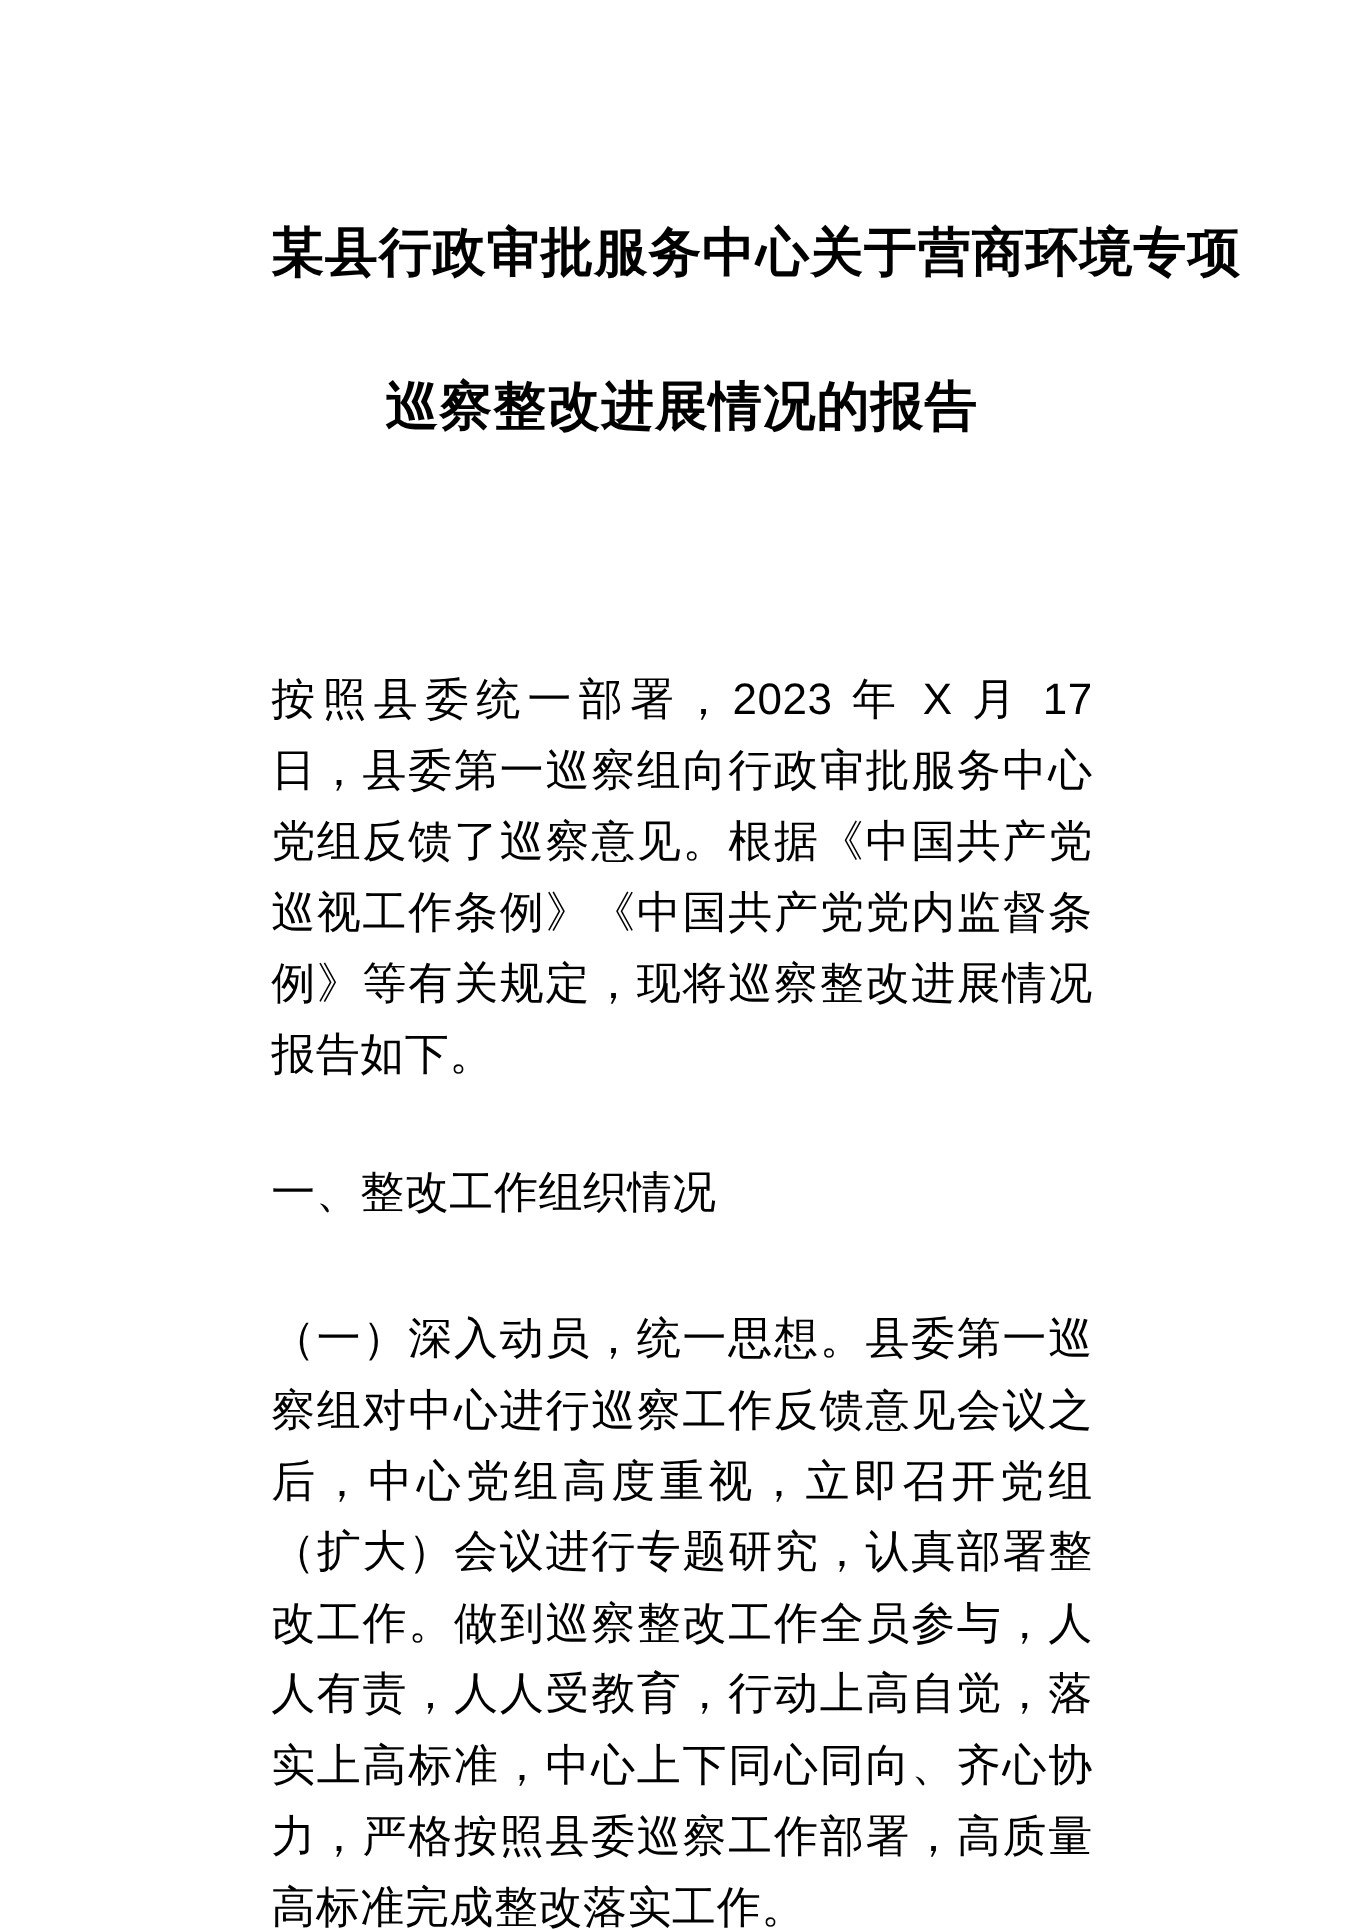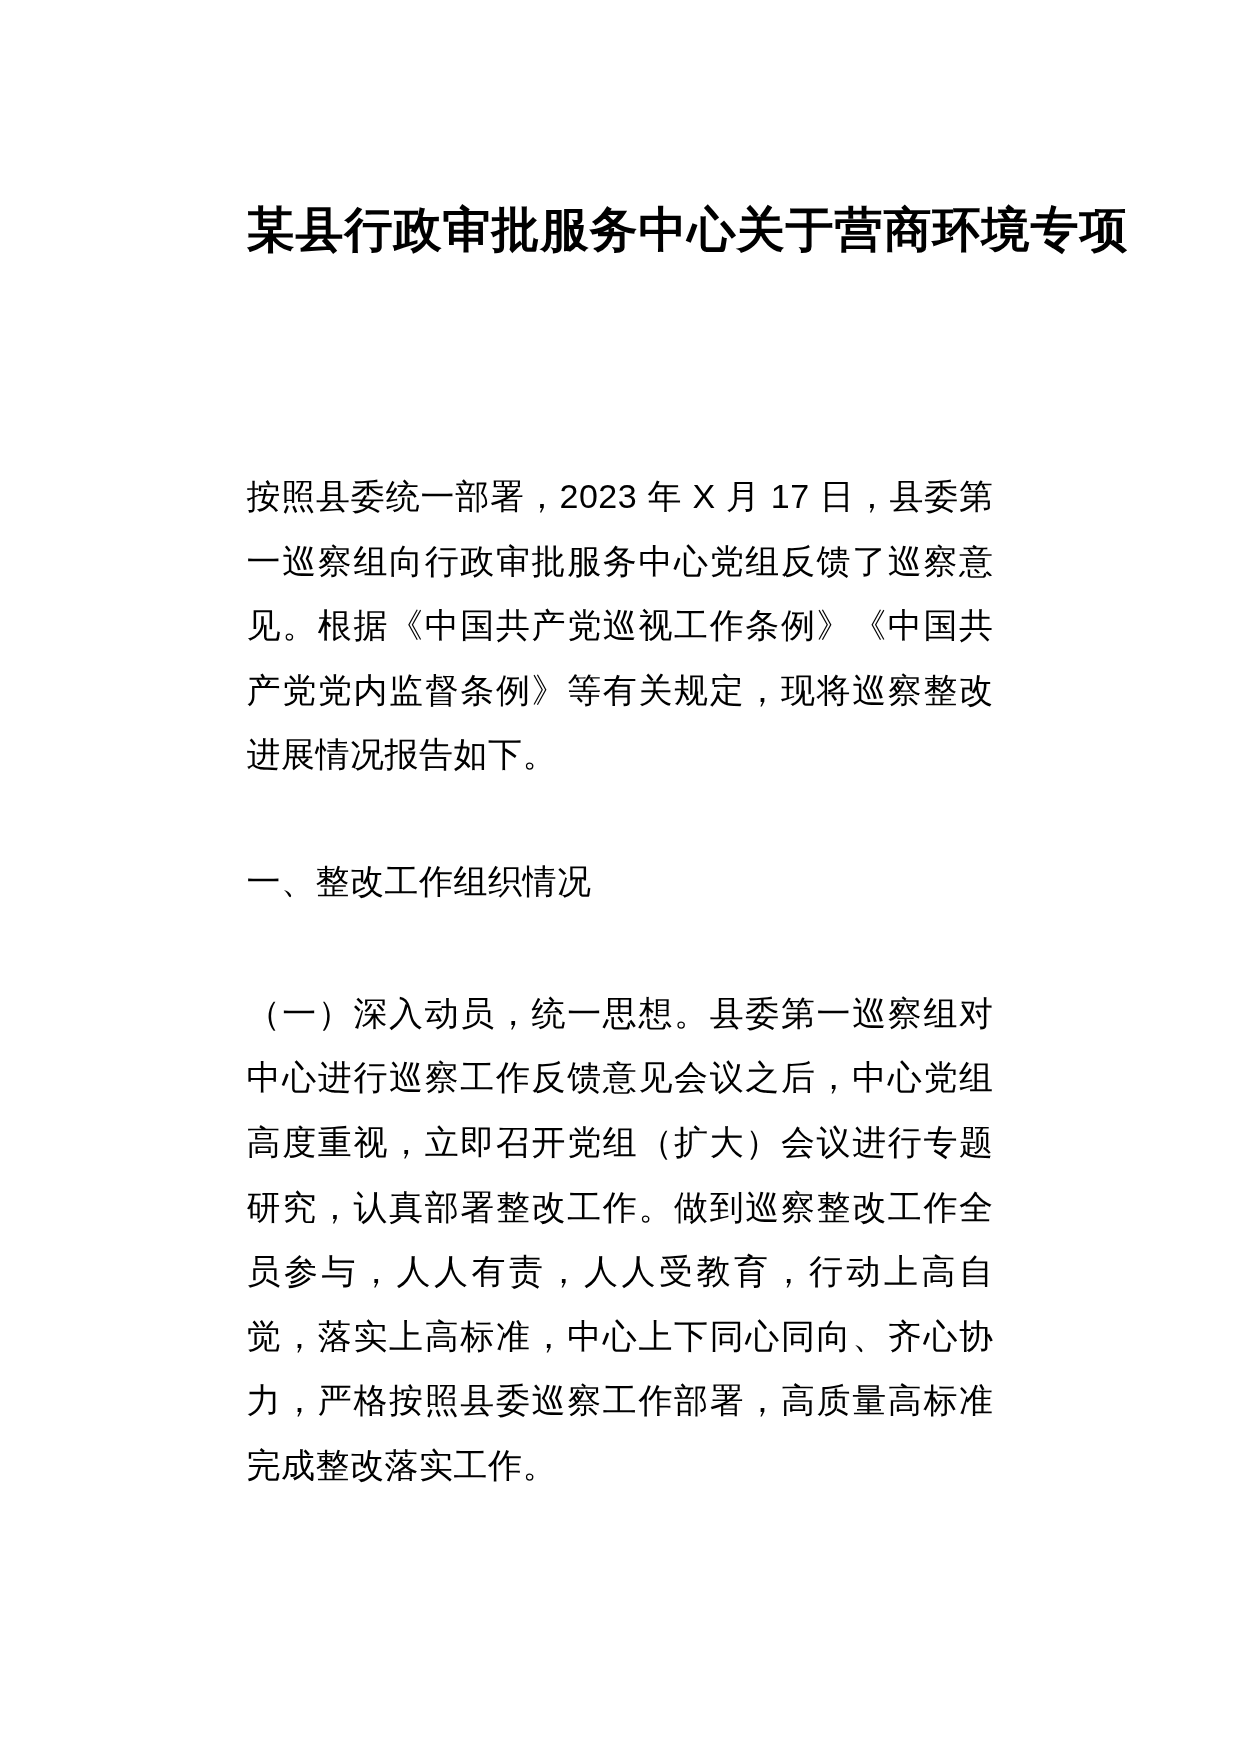--- a/index.html
+++ b/index.html
@@ -26,21 +26,21 @@
     line-height: 140px;
     text-align: center;
     letter-spacing: 1px;
   }
   .title-line {
     display: block;
     white-space: nowrap;
   }
   .para {
     margin: 64.6px 0 0 0;
-    font-size: 34px;
+    font-size: 40px;
     font-weight: normal;
     line-height: 64.6px;
     text-align: justify;
     text-justify: inter-ideograph;
     letter-spacing: 0.5px;
     word-break: break-all;
   }
   .para.first {
     margin-top: 164px;
   }
@@ -49,20 +49,21 @@
     font-family: Liberation Mono, monospace;
   }
 </style>
 </head>
 <body>
 
 <div class="page">
 
   <h1 class="doc-title">
     <span class="title-line">某县行政审批服务中心关于营商环境专项</span>
+    <span class="title-line">巡察整改进展情况的报告</span>
   </h1>
 
   <p class="para first">按照县委统一部署，2023 年 X 月 17 日，县委第一巡察组向行政审批服务中心党组反馈了巡察意见。根据《中国共产党巡视工作条例》《中国共产党党内监督条例》等有关规定，现将巡察整改进展情况报告如下。</p>
 
   <p class="para section-heading">一、整改工作组织情况</p>
 
   <p class="para">（一）深入动员，统一思想。县委第一巡察组对中心进行巡察工作反馈意见会议之后，中心党组高度重视，立即召开党组（扩大）会议进行专题研究，认真部署整改工作。做到巡察整改工作全员参与，人人有责，人人受教育，行动上高自觉，落实上高标准，中心上下同心同向、齐心协力，严格按照县委巡察工作部署，高质量高标准完成整改落实工作。</p>
 
 </div>
 

